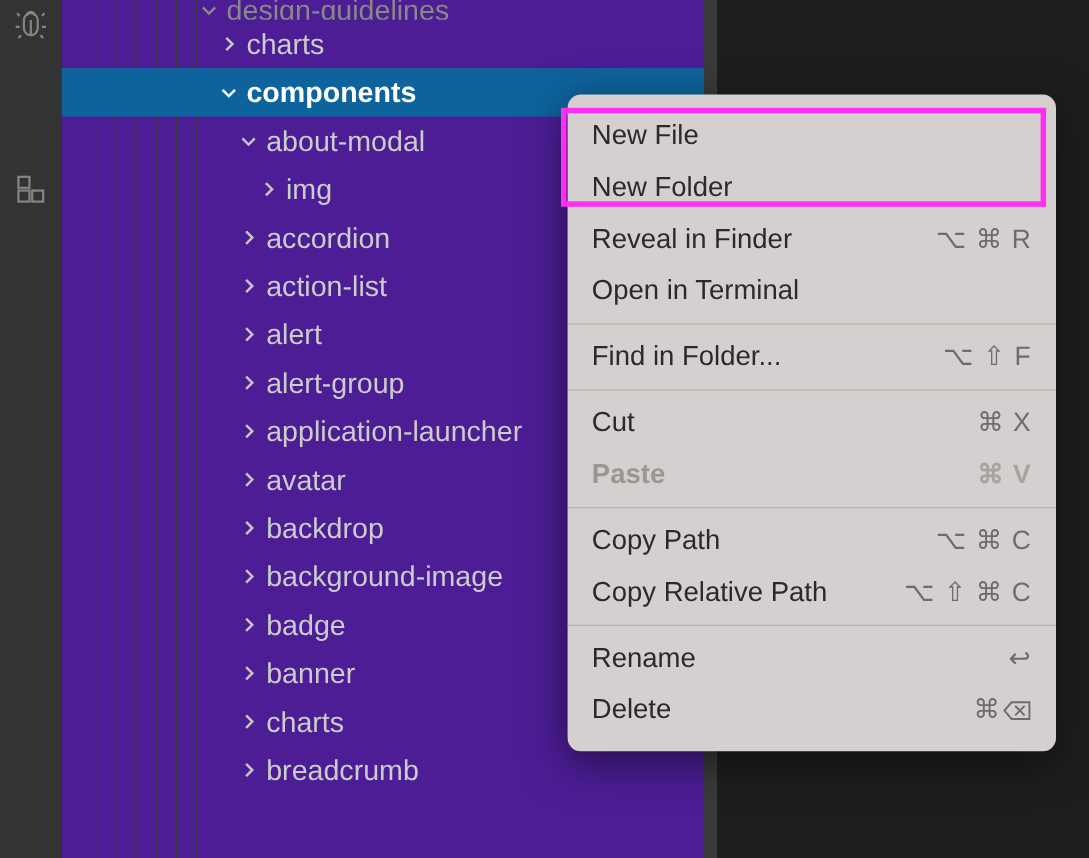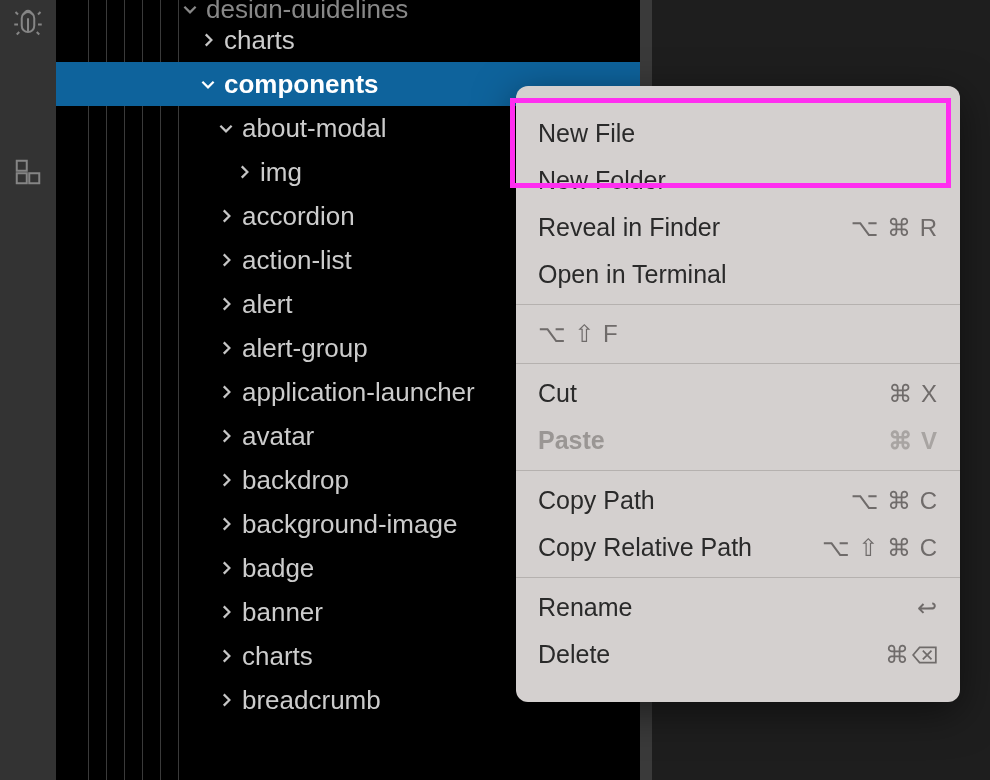--- a/index.html
+++ b/index.html
@@ -17,21 +17,21 @@
     padding-top: 6px;
     gap: 24px;
   }
   .activity-icon { width: 32px; height: 32px; display: flex; align-items: center; justify-content: center; color: #858585; }
   .activity-icon svg { width: 30px; height: 30px; }
 
   .sidebar {
     position: absolute;
     left: 56px; top: 0;
     width: 596px; height: 100%;
-    background: #000000;
+    background: #4c1d95;
   }
 
   .guidelines {
     position: absolute;
     left: 0; top: 0; height: 100%;
     pointer-events: none;
   }
   .guideline {
     position: absolute;
     top: 0; bottom: 0;
@@ -78,21 +78,21 @@
   }
 
   .context-menu {
     position: absolute;
     left: 516px;
     top: 86px;
     width: 444px;
     background: #d4d0cf;
     border-radius: 12px;
     box-shadow: 0 10px 40px rgba(0,0,0,0.5);
-    padding: 24px 0;
+    padding: 14px 0;
     font-size: 25px;
     color: #2a2a2a;
   }
   .menu-item {
     display: flex;
     justify-content: space-between;
     align-items: center;
     padding: 9px 22px;
   }
   .menu-item.disabled { color: #9a9694; font-weight: bold; }
@@ -312,20 +312,21 @@
     <div class="menu-item">
       <span>Reveal in Finder</span>
       <span class="shortcut">⌥ ⌘ R</span>
     </div>
     <div class="menu-item">
       <span>Open in Terminal</span>
       <span class="shortcut"></span>
     </div>
     <div class="menu-sep"></div>
     <div class="menu-item">
+      <span>Find in Folder...</span>
       <span class="shortcut">⌥ ⇧ F</span>
     </div>
     <div class="menu-sep"></div>
     <div class="menu-item">
       <span>Cut</span>
       <span class="shortcut">⌘ X</span>
     </div>
     <div class="menu-item disabled">
       <span>Paste</span>
       <span class="shortcut">⌘ V</span>

